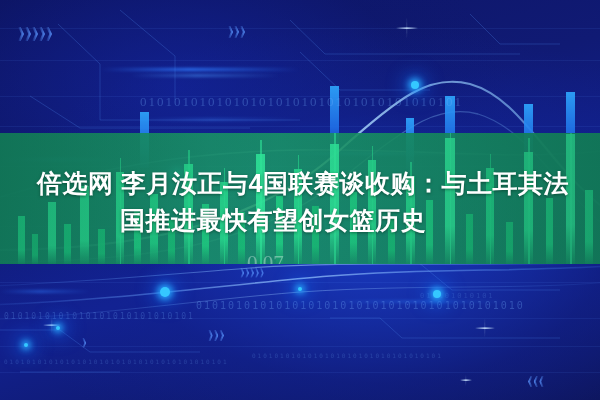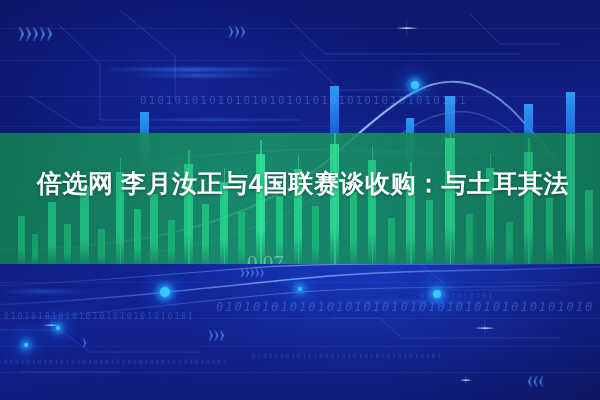--- a/index.html
+++ b/index.html
@@ -144,22 +144,22 @@
   <div id="bluebars">
       <div class="barabs" style="left: 140px; top: 112px; width: 9px; height: 56px; background: linear-gradient(rgb(46, 168, 255) 0%, rgb(31, 111, 232) 60%, rgba(25, 70, 200, 0.35) 100%); opacity: 0.9;"></div>
       <div class="barabs" style="left: 330px; top: 86px; width: 9px; height: 70px; background: linear-gradient(rgb(46, 168, 255) 0%, rgb(31, 111, 232) 60%, rgba(25, 70, 200, 0.35) 100%); opacity: 0.9;"></div>
       <div class="barabs" style="left: 406px; top: 118px; width: 8px; height: 54px; background: linear-gradient(rgb(46, 168, 255) 0%, rgb(31, 111, 232) 60%, rgba(25, 70, 200, 0.35) 100%); opacity: 0.9;"></div>
       <div class="barabs" style="left: 445px; top: 96px; width: 10px; height: 72px; background: linear-gradient(rgb(46, 168, 255) 0%, rgb(31, 111, 232) 60%, rgba(25, 70, 200, 0.35) 100%); opacity: 0.9;"></div>
       <div class="barabs" style="left: 524px; top: 104px; width: 9px; height: 62px; background: linear-gradient(rgb(46, 168, 255) 0%, rgb(31, 111, 232) 60%, rgba(25, 70, 200, 0.35) 100%); opacity: 0.9;"></div>
       <div class="barabs" style="left: 566px; top: 92px; width: 9px; height: 70px; background: linear-gradient(rgb(46, 168, 255) 0%, rgb(31, 111, 232) 60%, rgba(25, 70, 200, 0.35) 100%); opacity: 0.9;"></div>
     </div>
 
   <div id="binlayer">
-      <div class="binary" style="left: 140px; top: 94px; font-size: 11px; opacity: 0.55;">01010101010101010101010101010101010101</div>
-      <div class="binary" style="left: 216px; top: 300px; font-size: 12px; opacity: 0.55; font-style: italic;">01010101010101010101010101010101010101010</div>
+      <div class="binary" style="left: 140px; top: 94px; font-size: 13px; opacity: 0.55; font-family: Liberation Serif, serif;">01010101010101010101010101010101010101</div>
+      <div class="binary" style="left: 196px; top: 300px; font-size: 10px; opacity: 0.55;">01010101010101010101010101010101010101010</div>
       <div class="binary" style="left: 4px; top: 312px; font-size: 8px; opacity: 0.45;">0101010101010101010101010101</div>
       <div class="binary" style="left: 4px; top: 358px; font-size: 6px; opacity: 0.4;">0101010101010101010101010101010101010101</div>
       <div class="binary" style="left: 252px; top: 352px; font-size: 6px; opacity: 0.4;">0101010101010101010101010101010101</div>
       <div class="binary" style="left: 420px; top: 292px; font-size: 7px; opacity: 0.35;">010101010101</div>
     </div>
 
   <div id="chevlayer">
       <div class="chev" style="left: 18px; top: 27px; transform: scale(1); transform-origin: left top;">
         <i></i>
         <i></i>
@@ -259,15 +259,16 @@
         <div class="bar" style="left: 585px; width: 8px; height: 74px; background: linear-gradient(rgb(35, 229, 144) 0%, rgb(35, 229, 144) 70%, rgba(20, 150, 100, 0.4) 100%); opacity: 0.85;"></div>
       </div>
     <div class="tint2"></div>
     <div id="numlayer">
         <div class="num" style="left: 247px; top: 118px; font-size: 21px;">0.07</div>
       </div>
   </div>
 
   <div id="headline" style="top: 165px; color: rgb(255, 255, 255);">
     <span class="l1">倍选网 李月汝正与4国联赛谈收购：与土耳其法</span>
+    <span class="l2">国推进最快有望创女篮历史</span>
   </div>
 
 </div>
 
 </body></html>

